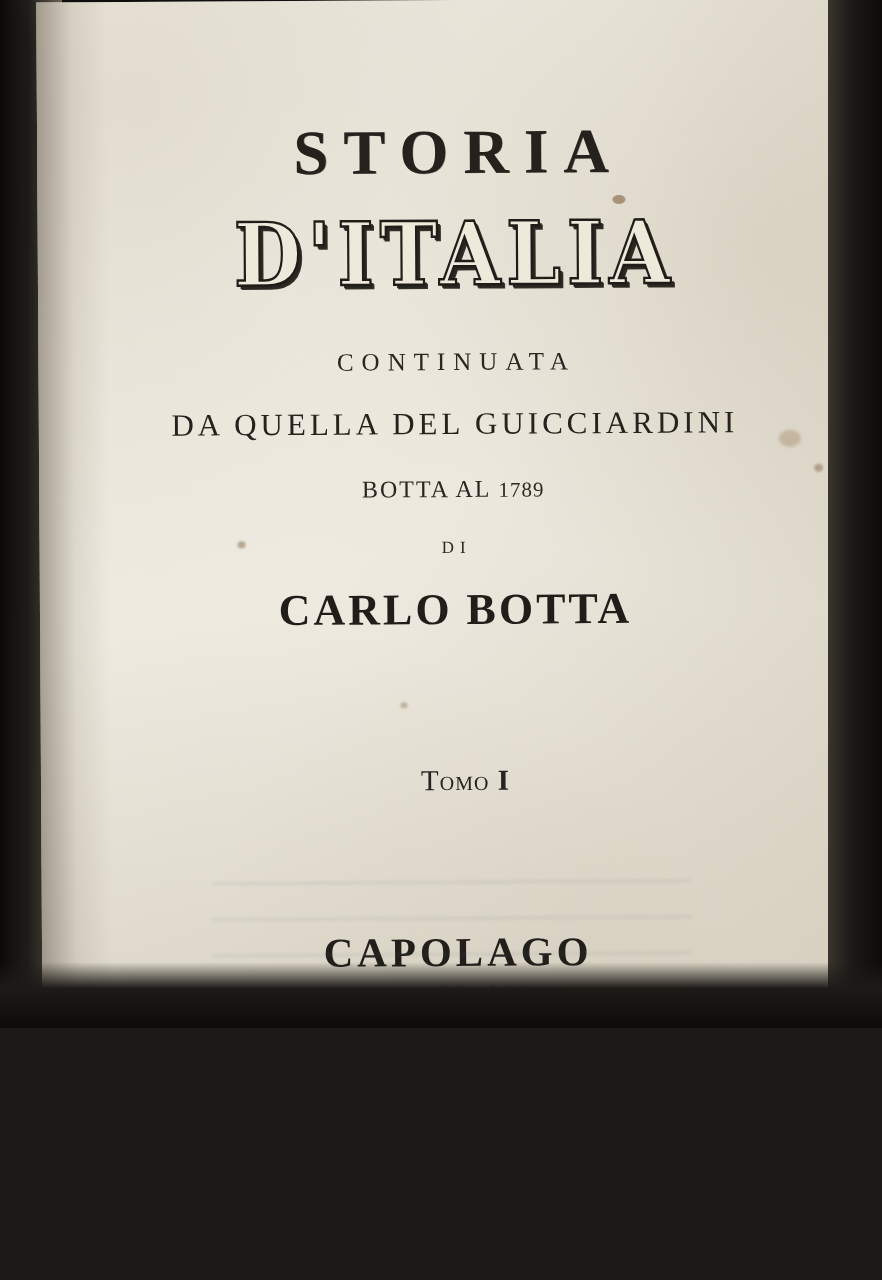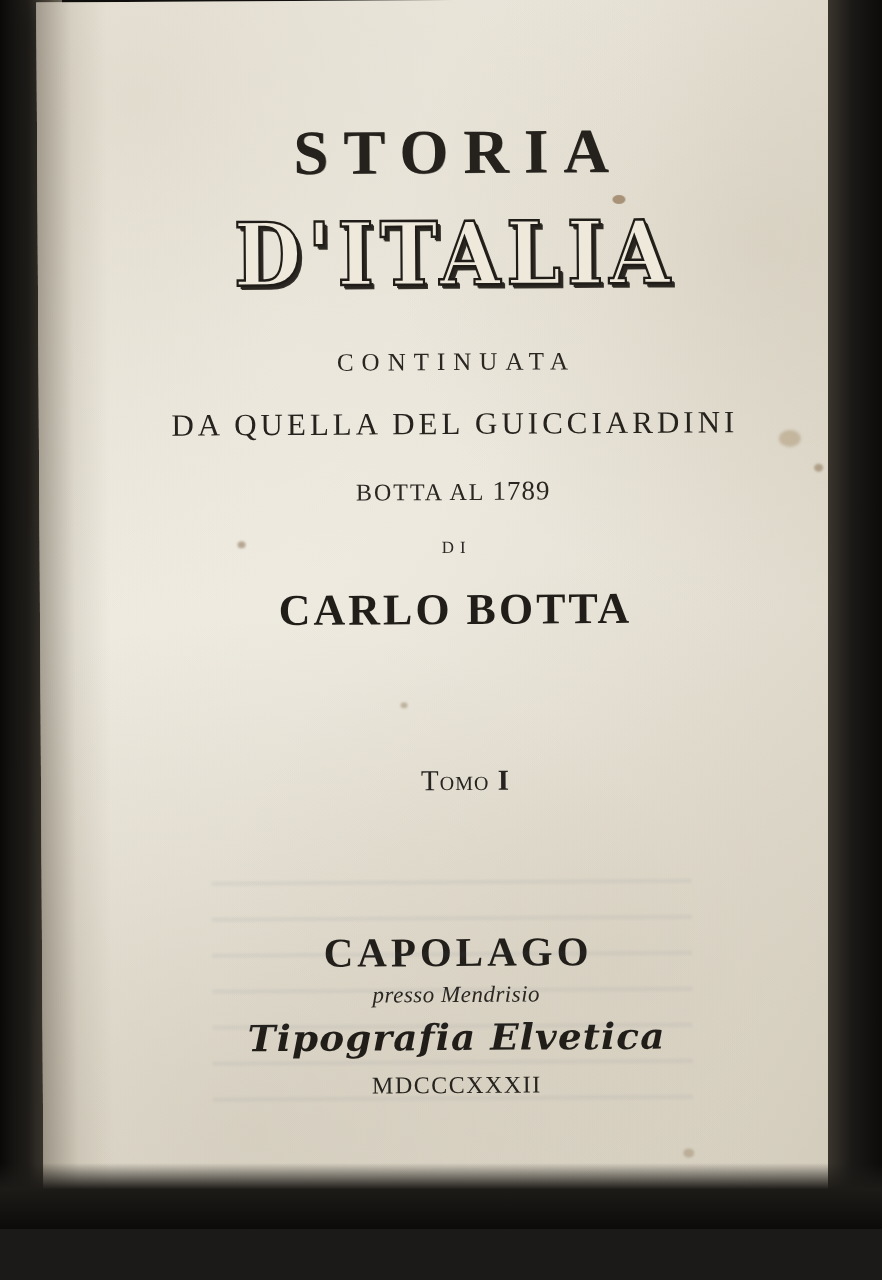--- a/index.html
+++ b/index.html
@@ -11,21 +11,21 @@
     width: 882px;
     height: 1280px;
     overflow: hidden;
     font-family: "Liberation Serif", serif;
   }
 
   
   #photo {
     position: relative;
     width: 882px;
-    height: 1229px;
+    height: 1028px;
     background:
       radial-gradient(ellipse at 50% 40%, #262420 0%, #151412 70%, #0d0c0b 100%);
     overflow: hidden;
   }
 
   
   .gutter {
     position: absolute;
     left: 0;
     top: 0;
@@ -170,21 +170,21 @@
     color: #26231e;
   }
 
   .t-sino {
     position: absolute;
     top: 476px; left: 0; right: 0;
     font-size: 24px;
     letter-spacing: 2px;
     color: #2a2722;
   }
-  .t-sino .year { font-size: 27px; letter-spacing: 1px; }
+  .t-sino .year { font-size: 21px; letter-spacing: 1px; }
 
   .t-di {
     position: absolute;
     top: 538px; left: 0; right: 0;
     font-size: 17px;
     letter-spacing: 6px;
     text-indent: 6px;
     color: #2c2924;
   }
 

